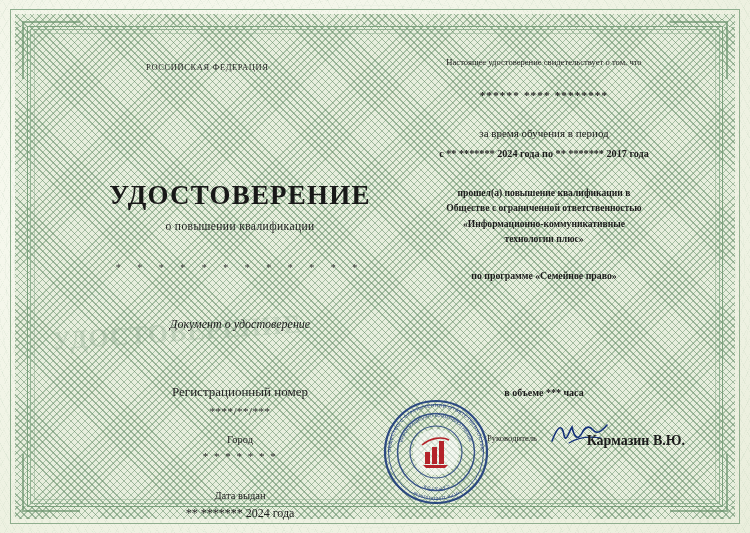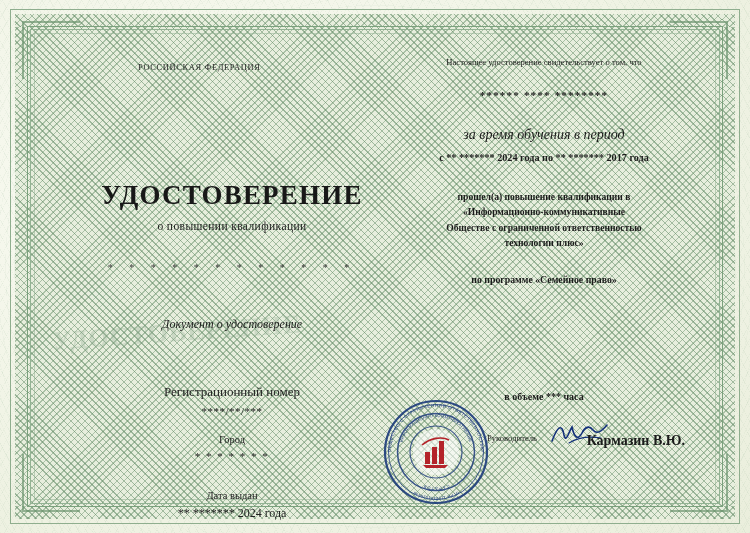--- a/index.html
+++ b/index.html
@@ -81,21 +81,21 @@
   .corner.tr { right: 22px; top: 21px; border-left: none; border-bottom: none; }
   .corner.bl { left: 22px; bottom: 21px; border-right: none; border-top: none; }
   .corner.br { right: 22px; bottom: 21px; border-left: none; border-top: none; }
 
   .content {
     position: absolute;
     left: 40px; top: 40px; right: 40px; bottom: 40px;
   }
   .col-left {
     position: absolute;
-    left: 52px;
+    left: 60px;
     top: 16px;
     width: 280px;
     text-align: center;
     color: #222;
   }
   .col-right {
     position: absolute;
     right: 6px;
     top: 16px;
     width: 320px;
@@ -177,22 +177,21 @@
   }
   .r-intro { font-size: 8.6px; }
   .r-name {
     margin-top: 20px;
     font-size: 11px;
     font-weight: bold;
     letter-spacing: 1.2px;
   }
   .r-period-label {
     margin-top: 26px;
-    font-size: 14px;
-    font-style: italic;
+    font-size: 11px;
   }
   .r-period-value {
     margin-top: 9px;
     font-size: 10.2px;
     font-weight: bold;
   }
   .r-org {
     margin-top: 26px;
     font-size: 9.6px;
     font-weight: bold;
@@ -318,22 +317,22 @@
 
     <div class="col-right">
       <div class="r-line r-intro">Настоящее удостоверение свидетельствует о том, что</div>
       <div class="r-name">****** **** ********</div>
 
       <div class="r-period-label">за время обучения в период</div>
       <div class="r-period-value">с ** ******* 2024 года по ** ******* 2017 года</div>
 
       <div class="r-org">
         <div>прошел(а) повышение квалификации в</div>
+        <div>Обществе с ограниченной ответственностью</div>
         <div>«Информационно-коммуникативные</div>
-        <div>Обществе с ограниченной ответственностью</div>
         <div>технологии плюс»</div>
       </div>
 
       <div class="r-program">по программе «Семейное право»</div>
 
       <div class="r-hours">в объеме *** часа</div>
     </div>
 
   </div>
 

